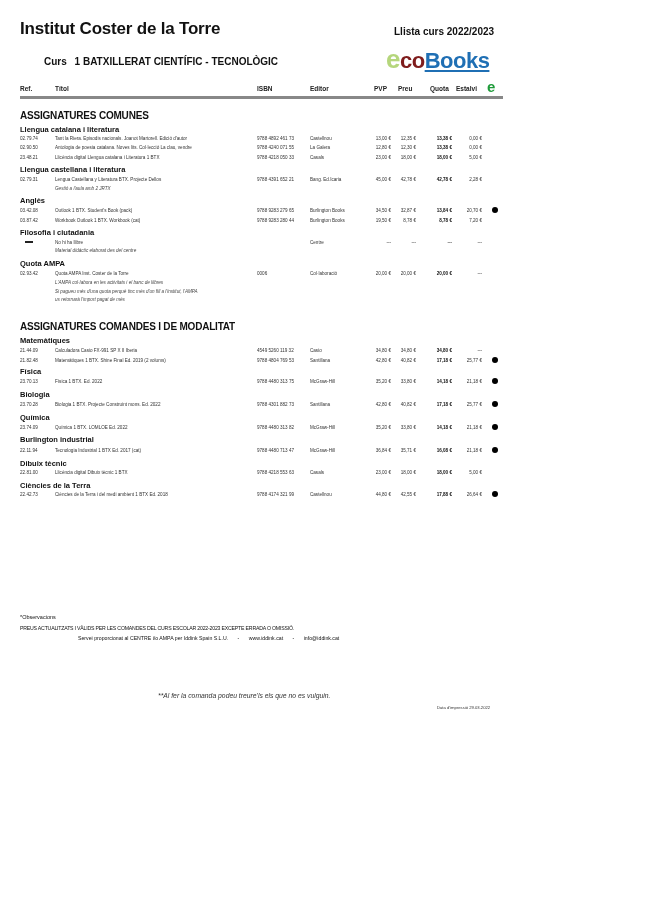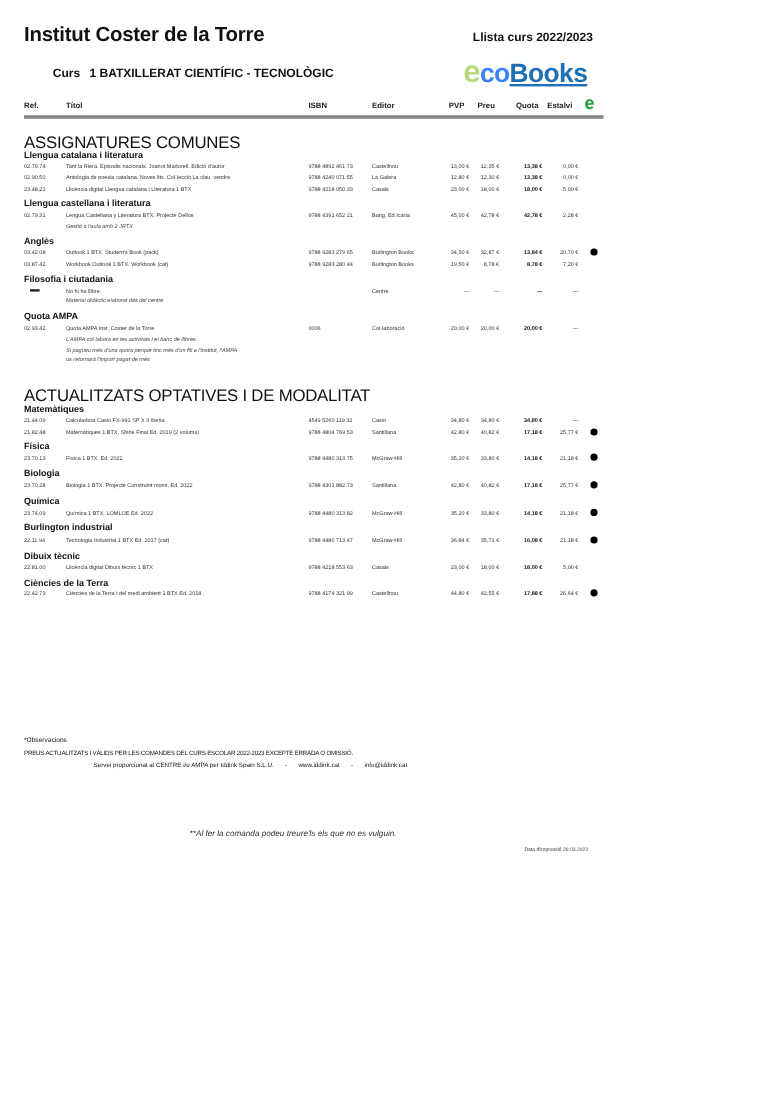--- a/index.html
+++ b/index.html
@@ -6,28 +6,28 @@
   html, body { width: 650px; height: 920px; background: #ffffff; }
   body { font-family: "Liberation Sans", sans-serif; color: #111; position: relative; overflow: hidden; }
 
   .school-title { position: absolute; left: 20px; top: 19px; font-size: 17px; font-weight: bold; letter-spacing: -0.2px; }
   .list-year { position: absolute; left: 394px; top: 26px; font-size: 10px; font-weight: bold; }
   .course { position: absolute; left: 20px; top: 56px; font-size: 10px; font-weight: bold; margin-left: 24px; }
   .course .course-label { margin-right: 5px; }
 
   .logo { position: absolute; left: 386px; top: 44px; font-size: 22px; font-weight: bold; letter-spacing: -0.5px; }
   .logo .eco-e { color: #b5d67c; font-size: 26px; }
-  .logo .eco-co { color: #3b82f6; }
+  .logo .eco-co { color: #7f1d1d; }
   .logo .eco-books { color: #1f6fb4; text-decoration: underline; }
 
   .colhead { position: absolute; top: 85px; font-size: 6.5px; font-weight: bold; color: #222; }
   .colhead-icon { position: absolute; left: 487px; top: 80px; width: 12px; height: 13px; color: #1e9b3a; font-weight: bold; font-size: 15px; line-height: 13px; }
   .head-rule { position: absolute; left: 20px; top: 96px; width: 483px; height: 3px; background: #888; }
 
-  .section-title { position: absolute; left: 20px; font-size: 14px; font-weight: normal; letter-spacing: -0.2px; }
+  .section-title { position: absolute; left: 20px; font-size: 10px; font-weight: bold; letter-spacing: -0.2px; }
   .group-title { position: absolute; left: 20px; font-size: 7.5px; font-weight: bold; }
 
   .row { position: absolute; left: 20px; width: 490px; height: 8px; font-size: 4.6px; color: #333; }
   .row span { position: absolute; top: 0; white-space: nowrap; }
   .row .ref { left: 0; }
   .row .title { left: 35px; }
   .row .isbn { left: 237px; }
   .row .editor { left: 290px; }
   .row .pvp { left: 349px; width: 22px; text-align: right; }
   .row .preu { left: 374px; width: 22px; text-align: right; }
@@ -156,21 +156,21 @@
       <span class="isbn">0006</span>
       <span class="editor">Col·laboració</span>
       <span class="pvp">20,00 €</span>
       <span class="preu">20,00 €</span>
       <span class="quota">20,00 €</span>
       <span class="estalvi">---</span>
     </div>
     <div class="note" style="top: 280px;">L'AMPA col·labora en les activitats i el banc de llibres</div>
     <div class="note" style="top: 289px;">Si pagueu més d'una quota perquè tinc més d'un fill a l'institut, l'AMPA</div>
     <div class="note" style="top: 297px;">us retornarà l'import pagat de més</div>
-    <div class="section-title" style="top: 321px;">ACTUALITZATS OPTATIVES I DE MODALITAT</div>
+    <div class="section-title" style="top: 321px;">ASSIGNATURES COMANDES I DE MODALITAT</div>
     <div class="group-title" style="top: 336px;">Matemàtiques</div>
     <div class="row" style="top: 348px;">
       <span class="ref">21.44.09</span>
       <span class="title">Calculadora Casio FX-991 SP X II Iberia</span>
       <span class="isbn">4549 5260 119 32</span>
       <span class="editor">Casio</span>
       <span class="pvp">34,80 €</span>
       <span class="preu">34,80 €</span>
       <span class="quota">34,80 €</span>
       <span class="estalvi">---</span>

